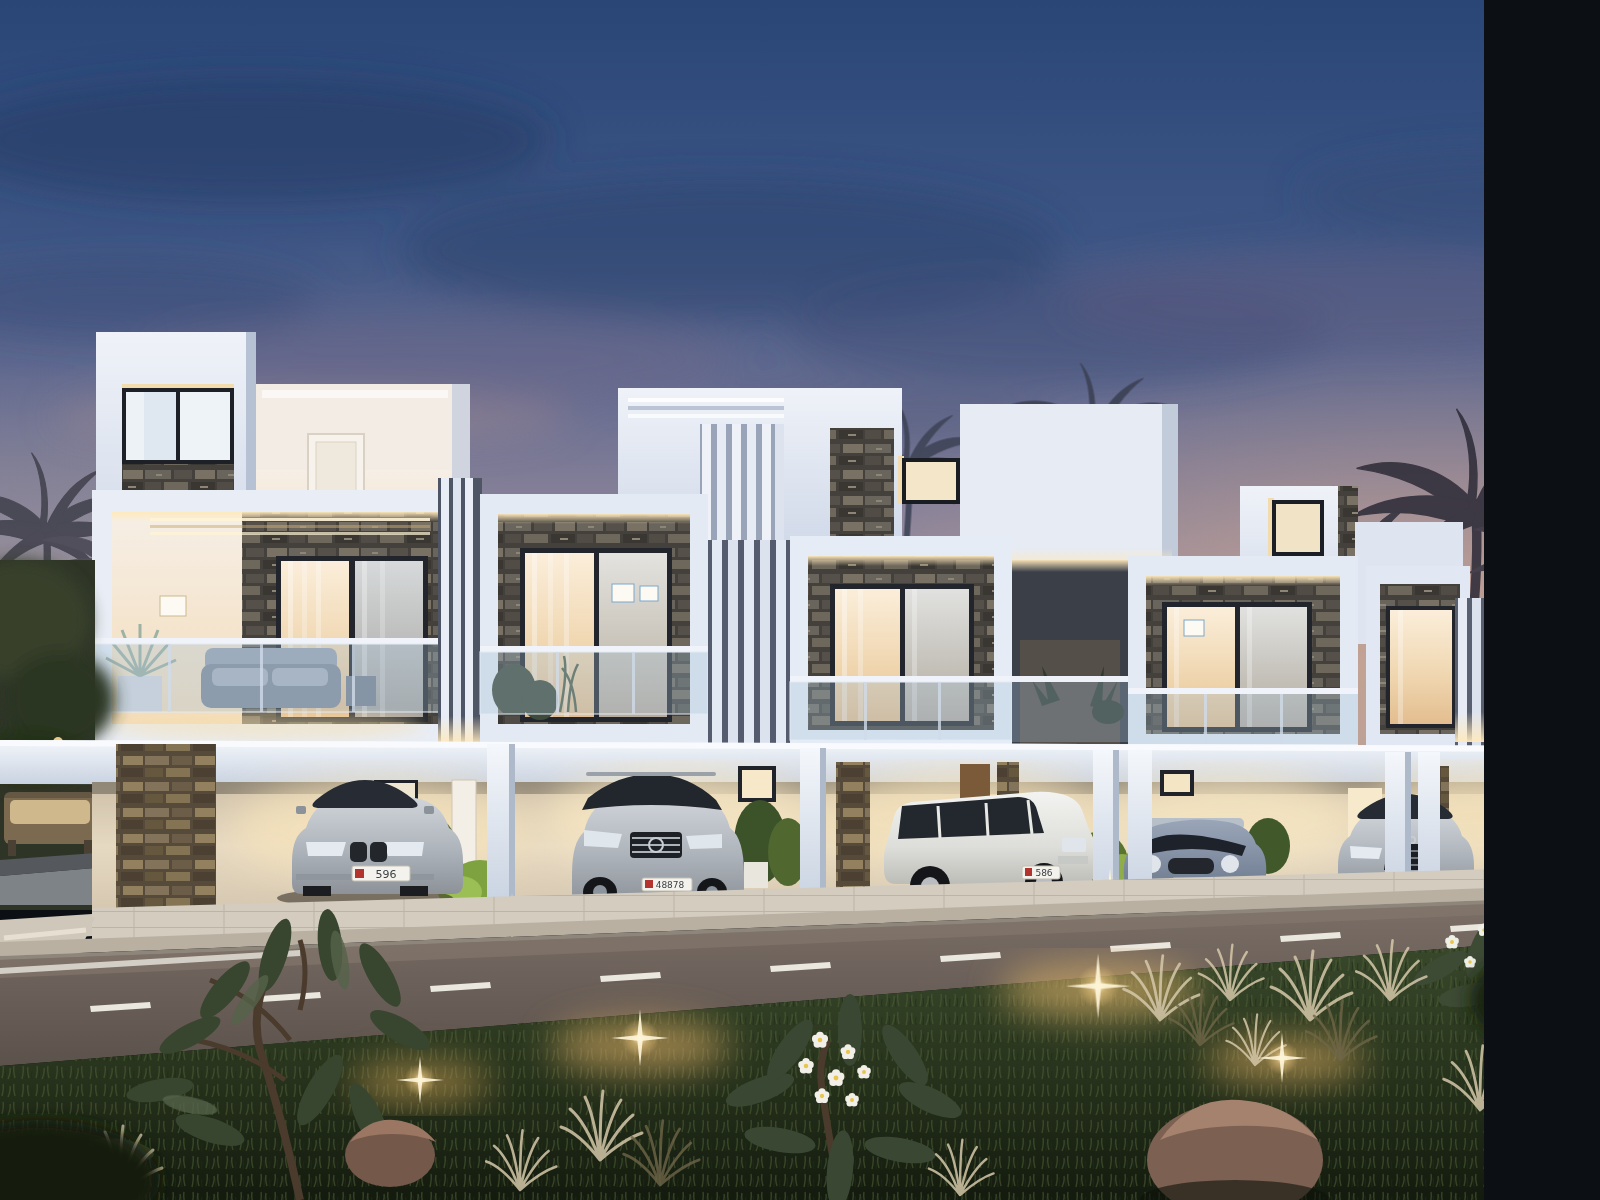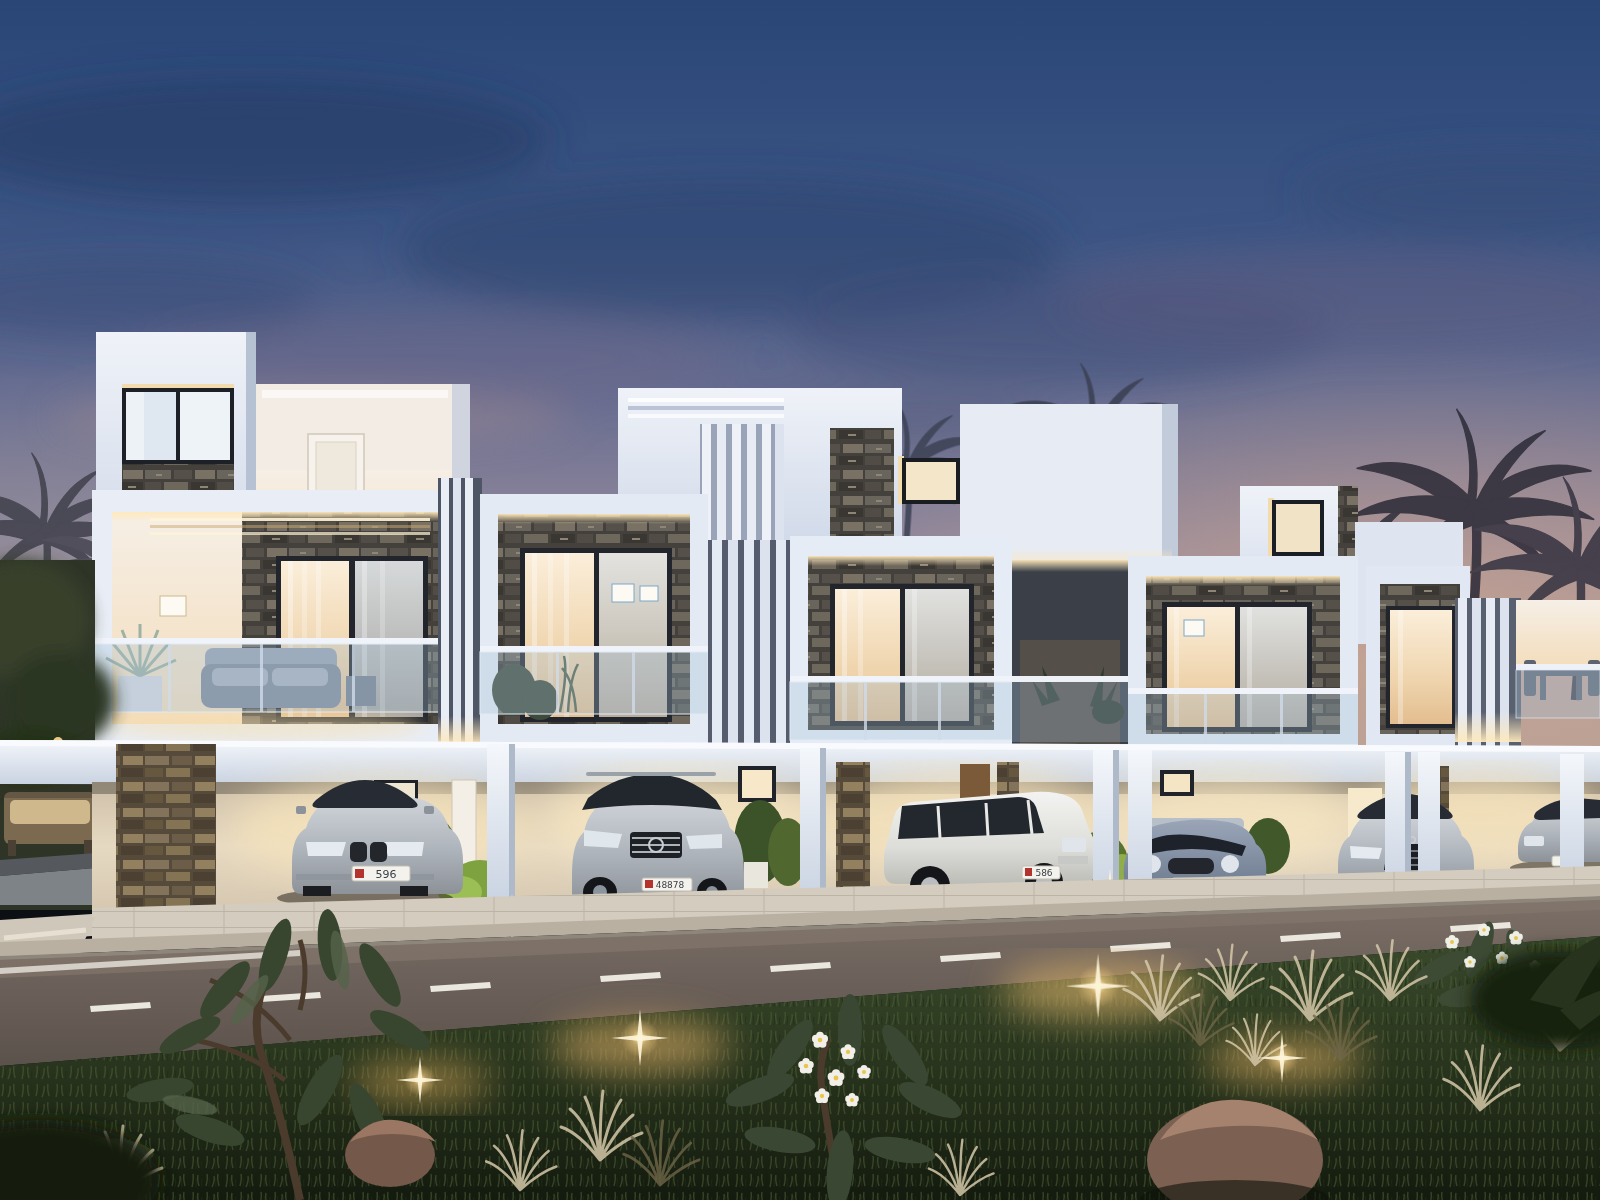--- a/index.html
+++ b/index.html
@@ -1,16 +1,16 @@
 <!DOCTYPE html>
 <html><head>
 <meta charset="utf-8">
 <style>
   html,body{margin:0;padding:0;background:#0c0f14;}
-  .stage{position:relative;width:1600px;height:1200px;overflow:hidden;
+  .stage{position:relative;width:1484px;height:1200px;overflow:hidden;
          font-family:"DejaVu Sans","Liberation Sans",sans-serif;}
   .stage svg{position:absolute;inset:0;display:block;}
   text{font-family:"DejaVu Sans","Liberation Sans",sans-serif;}
 </style>
 </head>
 <body>
 
 <div class="stage">
 <svg width="1600" height="1200" viewBox="0 0 1600 1200">
 <defs>

